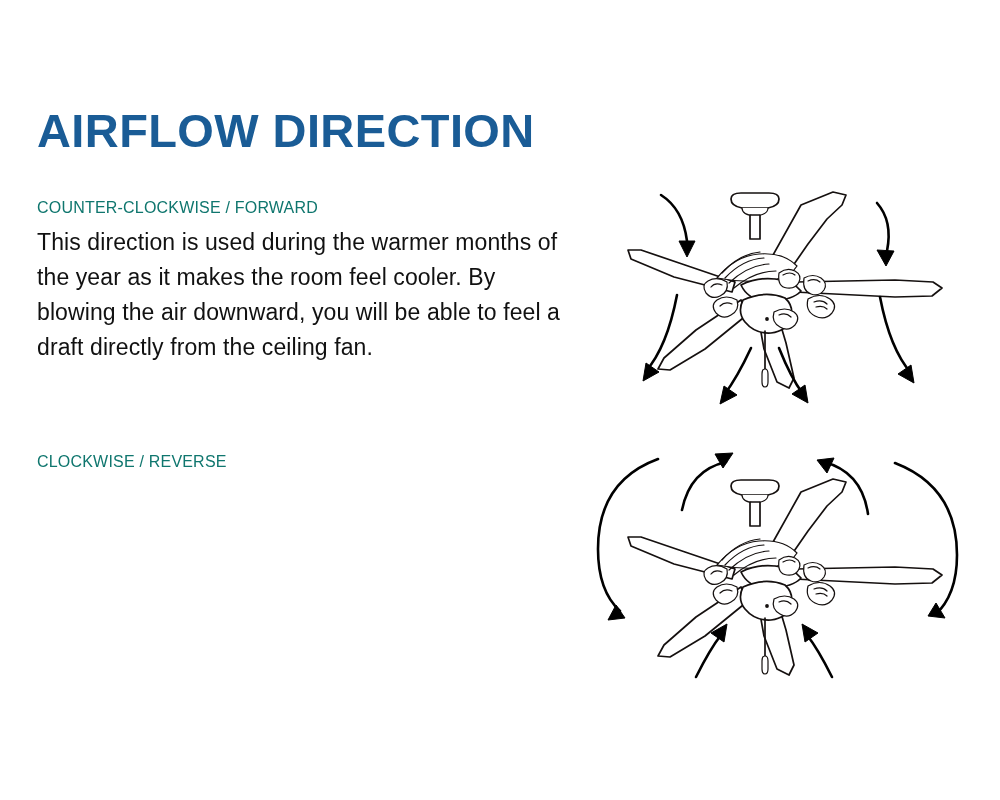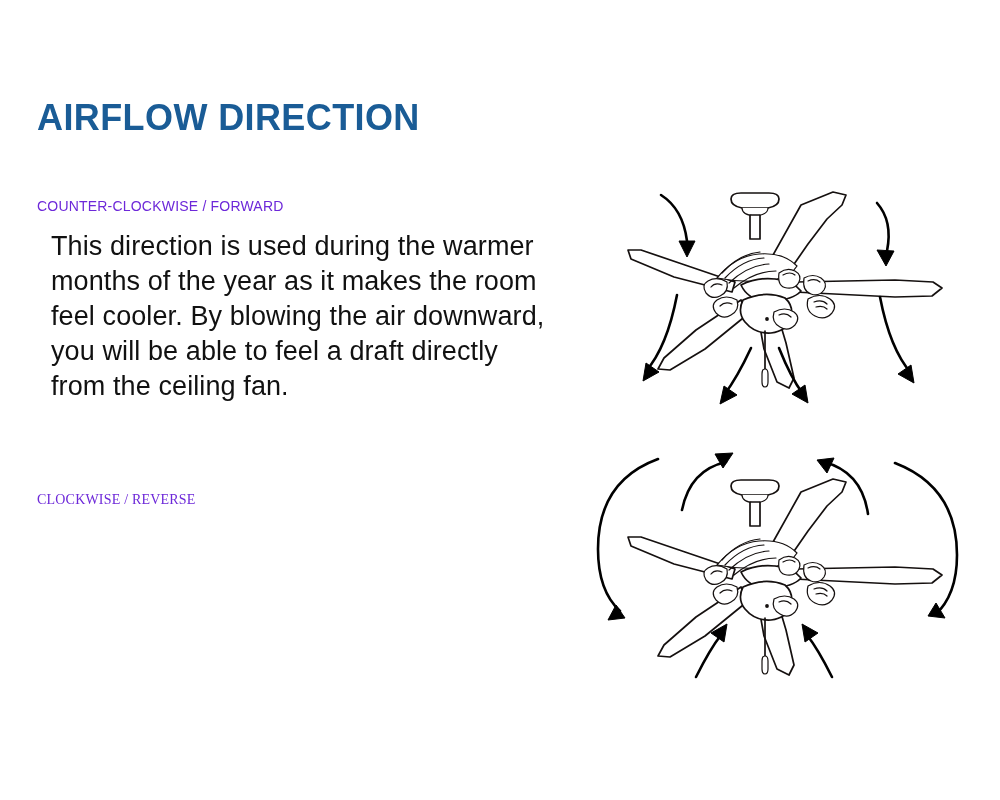--- a/index.html
+++ b/index.html
@@ -20,51 +20,51 @@
   .page {
     position: absolute;
     inset: 0;
     background: #ffffff;
   }
 
   .page-title {
     position: absolute;
     left: 37px;
     top: 76px;
-    font-size: 36px;
+    font-size: 47px;
     font-weight: bold;
     letter-spacing: 0.4px;
     color: #1a5c96;
     line-height: 1;
     white-space: nowrap;
   }
 
   .section {
     position: absolute;
     left: 37px;
     width: 530px;
   }
   .section-forward { top: 198px; }
-  .section-reverse { top: 492px; font-family: Liberation Serif, serif; }
+  .section-reverse { top: 452px; }
 
   .section-heading {
-    font-size: 14px;
+    font-size: 16px;
     font-weight: normal;
-    color: #6d28d9;
+    color: #0f766e;
     letter-spacing: 0.2px;
     line-height: 1.2;
     margin: 0 0 8px 0;
     white-space: nowrap;
   }
 
   .section-body {
-    font-size: 27px;
+    font-size: 23px;
     color: #111111;
     line-height: 35px;
-    margin: 14px;
+    margin: 0;
     letter-spacing: 0.1px;
   }
   .section-body p { margin: 0; }
 
   .fan-figure {
     position: absolute;
     width: 420px;
     height: 250px;
   }
   .fan-forward { left: 565px; top: 178px; }

